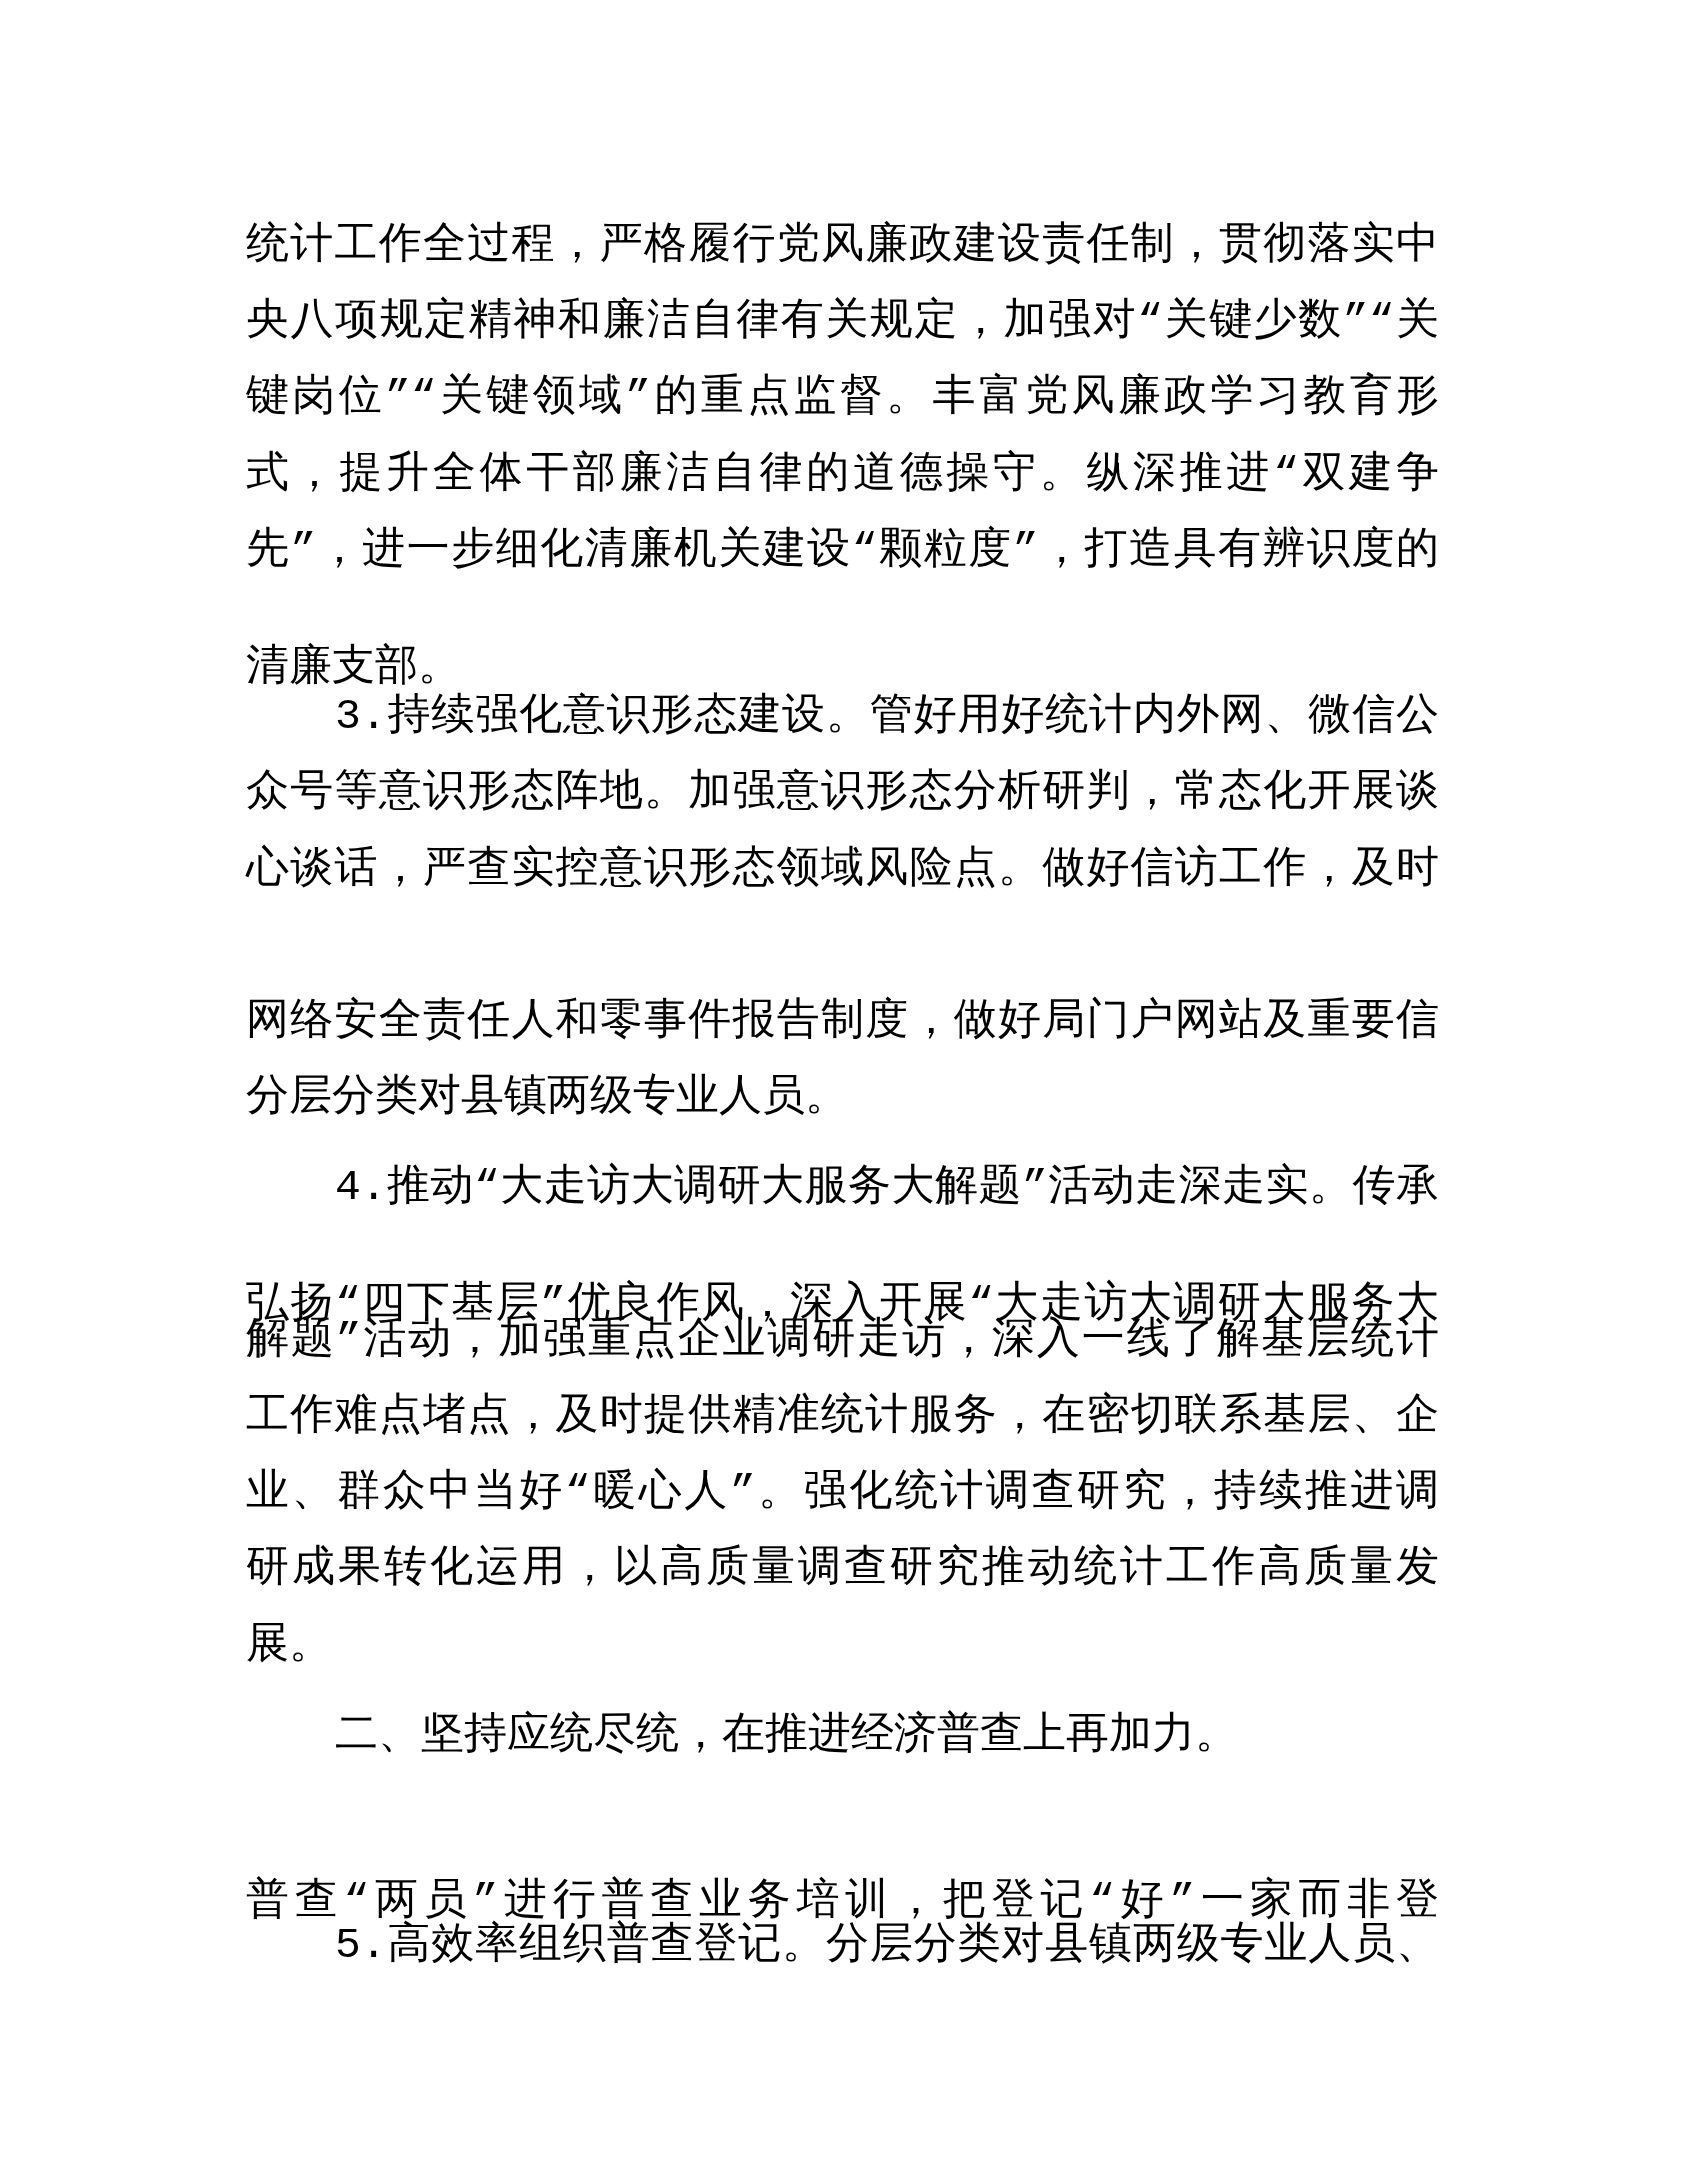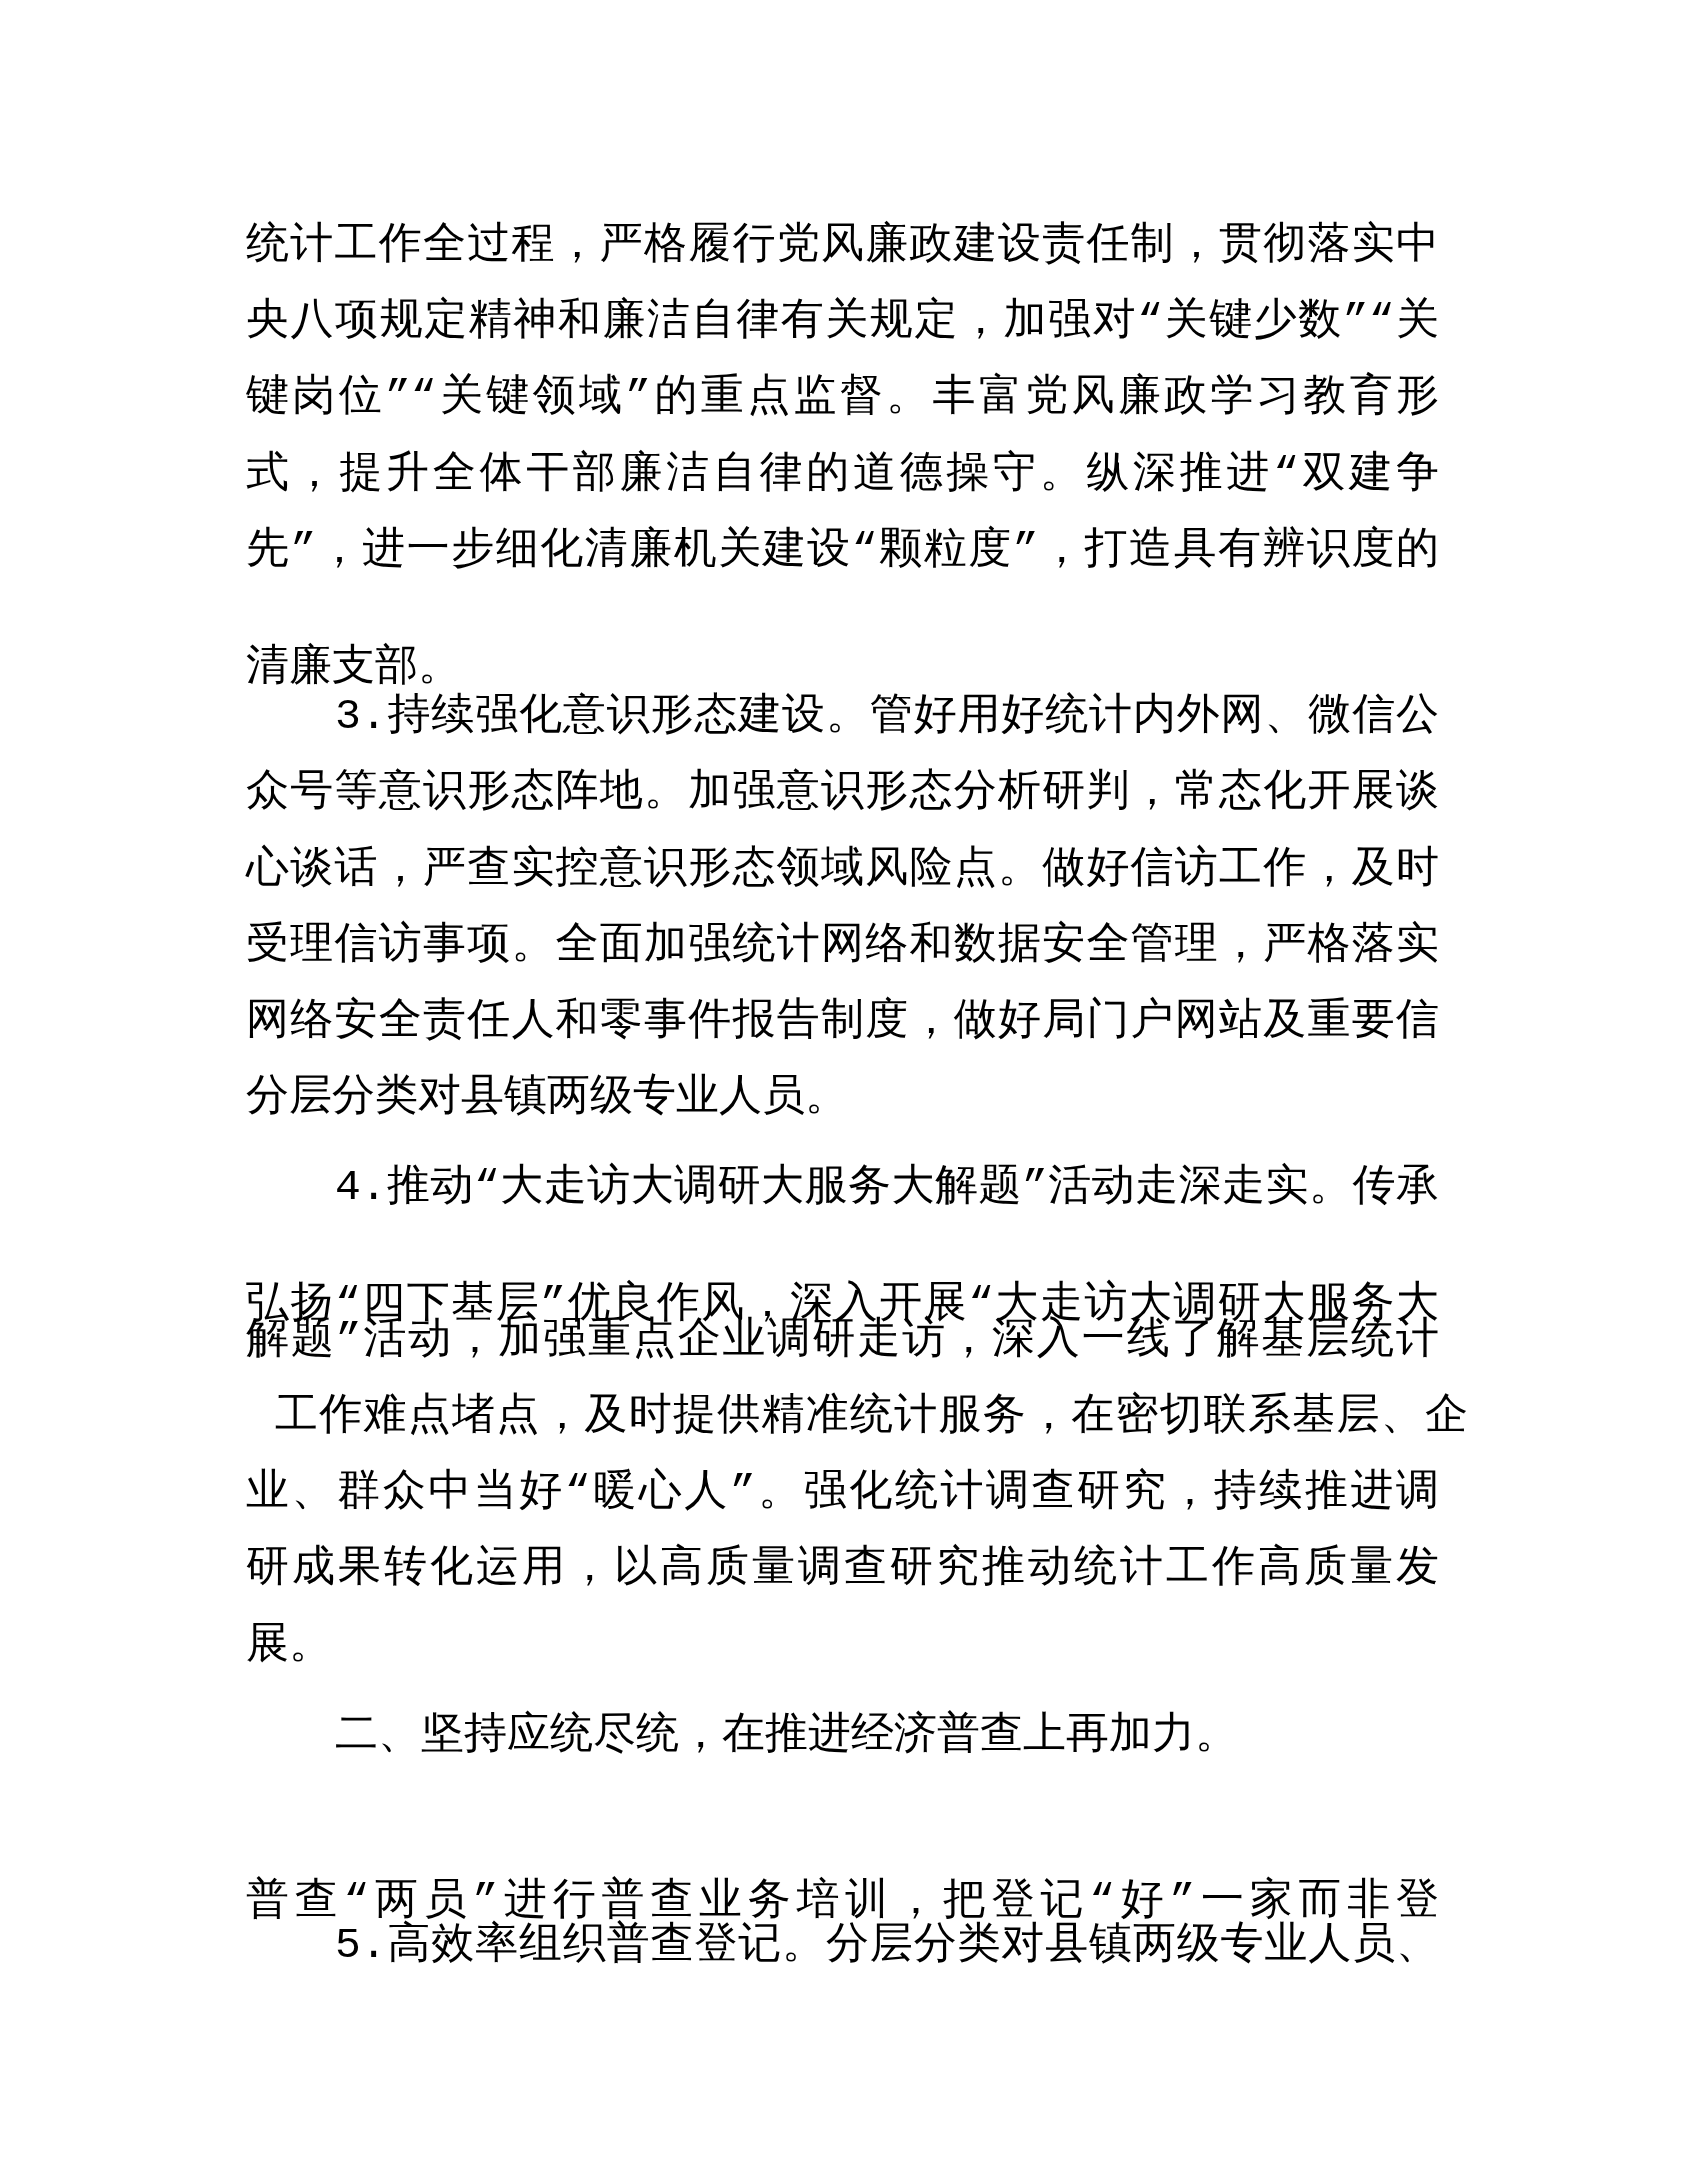--- a/index.html
+++ b/index.html
@@ -27,27 +27,26 @@
 <div class="page">
   <div class="line" style="top: 216px;">统计工作全过程，严格履行党风廉政建设责任制，贯彻落实中</div>
   <div class="line" style="top: 292px;">央八项规定精神和廉洁自律有关规定，加强对“关键少数”“关</div>
   <div class="line" style="top: 368px;">键岗位”“关键领域”的重点监督。丰富党风廉政学习教育形</div>
   <div class="line" style="top: 445px;">式，提升全体干部廉洁自律的道德操守。纵深推进“双建争</div>
   <div class="line" style="top: 521px;">先”，进一步细化清廉机关建设“颗粒度”，打造具有辨识度的</div>
   <div class="line last" style="top: 597px; margin-top: 41px;">清廉支部。</div>
   <div class="line indent" style="top: 687px;">3.持续强化意识形态建设。管好用好统计内外网、微信公</div>
   <div class="line" style="top: 763px;">众号等意识形态阵地。加强意识形态分析研判，常态化开展谈</div>
   <div class="line" style="top: 840px;">心谈话，严查实控意识形态领域风险点。做好信访工作，及时</div>
-  <div class="line" style="top: 916px;">受理信访事项。全面加强统计网络和数据安全管理，严格落实</div>
   <div class="line" style="top: 992px;">网络安全责任人和零事件报告制度，做好局门户网站及重要信</div>
   <div class="line last" style="top: 1068px;">分层分类对县镇两级专业人员。</div>
   <div class="line indent" style="top: 1158px;">4.推动“大走访大调研大服务大解题”活动走深走实。传承</div>
   <div class="line" style="top: 1235px; margin-top: 40px;">弘扬“四下基层”优良作风，深入开展“大走访大调研大服务大</div>
   <div class="line" style="top: 1311px;">解题”活动，加强重点企业调研走访，深入一线了解基层统计</div>
-  <div class="line" style="top: 1387px; margin-left: 29px;">工作难点堵点，及时提供精准统计服务，在密切联系基层、企</div>
+  <div class="line" style="top: 1387px;">工作难点堵点，及时提供精准统计服务，在密切联系基层、企</div>
   <div class="line" style="top: 1463px;">业、群众中当好“暖心人”。强化统计调查研究，持续推进调</div>
   <div class="line" style="top: 1539px;">研成果转化运用，以高质量调查研究推动统计工作高质量发</div>
   <div class="line last" style="top: 1616px;">展。</div>
   <div class="line indent last" style="top: 1706px;">二、坚持应统尽统，在推进经济普查上再加力。</div>
   <div class="line indent" style="top: 1896px; margin-top: 20px;">5.高效率组织普查登记。分层分类对县镇两级专业人员、</div>
   <div class="line" style="top: 1872px;">普查“两员”进行普查业务培训，把登记“好”一家而非登</div>
 </div>
 
 
 </body></html>

